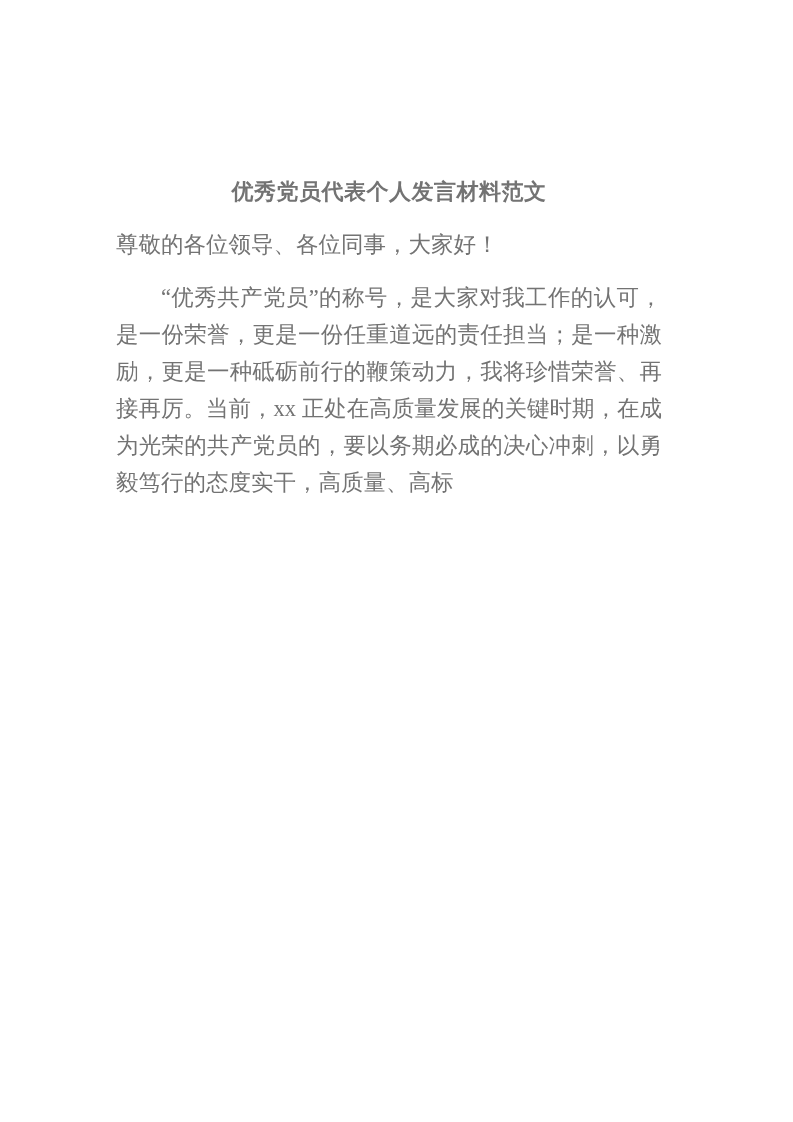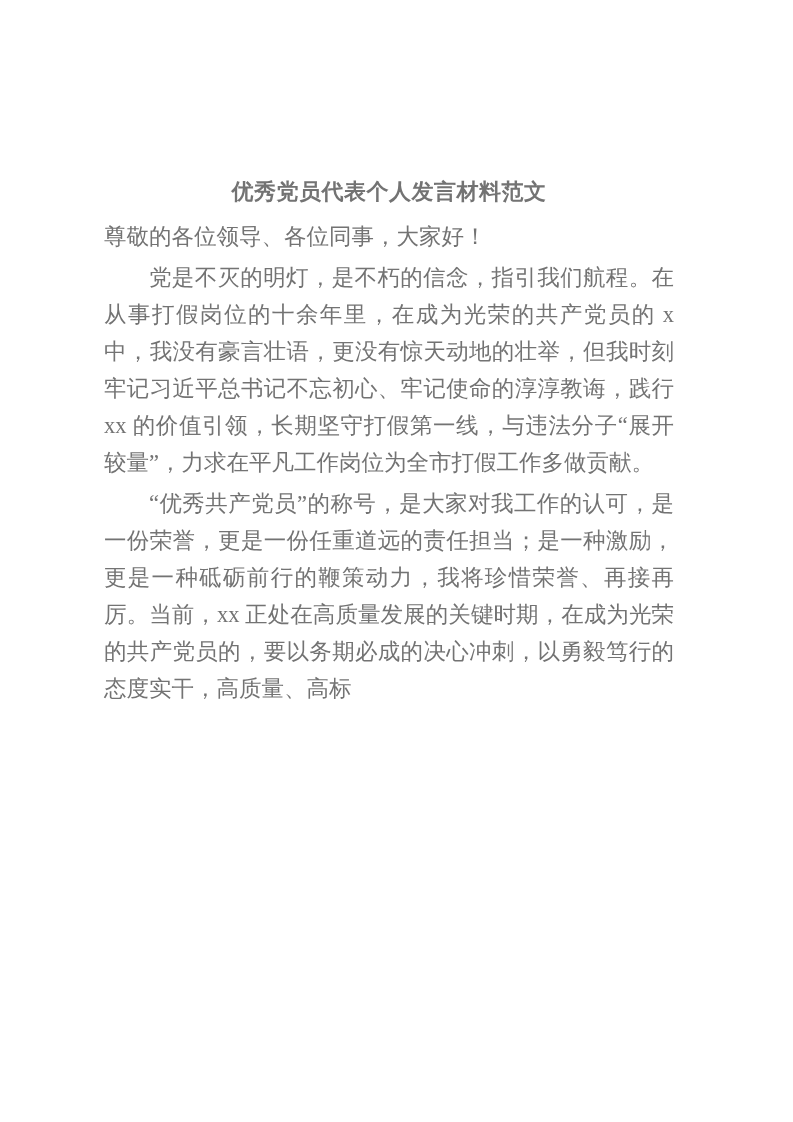--- a/index.html
+++ b/index.html
@@ -26,34 +26,33 @@
   .doc-title {
     margin: 0 0 8px 0;
     font-size: 22px;
     font-weight: bold;
     line-height: 37px;
     text-align: center;
     letter-spacing: 0.5px;
     white-space: nowrap;
   }
   p.para {
-    margin: 4px;
+    margin: 16px;
     font-size: 22.5px;
     line-height: 37px;
     text-align: justify;
     text-justify: inter-ideograph;
     word-break: break-all;
   }
   p.para.indent {
     text-indent: 2em;
   }
 </style>
 </head>
 <body>
 
 <div class="page">
   <div class="content">
     <h1 class="doc-title">优秀党员代表个人发言材料范文</h1>
     <p class="para">尊敬的各位领导、各位同事，大家好！</p>
-    <p class="para indent">党是不灭的明灯，是不朽的信念，指引我们航程。在从事打假岗位的十余年里，在成为光荣的共产党员的 x 中，我没有豪言壮语，更没有惊天动地的壮举，但我时刻牢记习近平总书记不忘初心、牢记使命的淳淳教诲，践行 xx 的价值引领，长期坚守打假第一线，与违法分子“展开较量”，力求在平凡工作岗位为全市打假工作多做贡献。</p>
     <p class="para indent">“优秀共产党员”的称号，是大家对我工作的认可，是一份荣誉，更是一份任重道远的责任担当；是一种激励，更是一种砥砺前行的鞭策动力，我将珍惜荣誉、再接再厉。当前，xx 正处在高质量发展的关键时期，在成为光荣的共产党员的，要以务期必成的决心冲刺，以勇毅笃行的态度实干，高质量、高标</p>
   </div>
 </div>
 
 </body></html>

